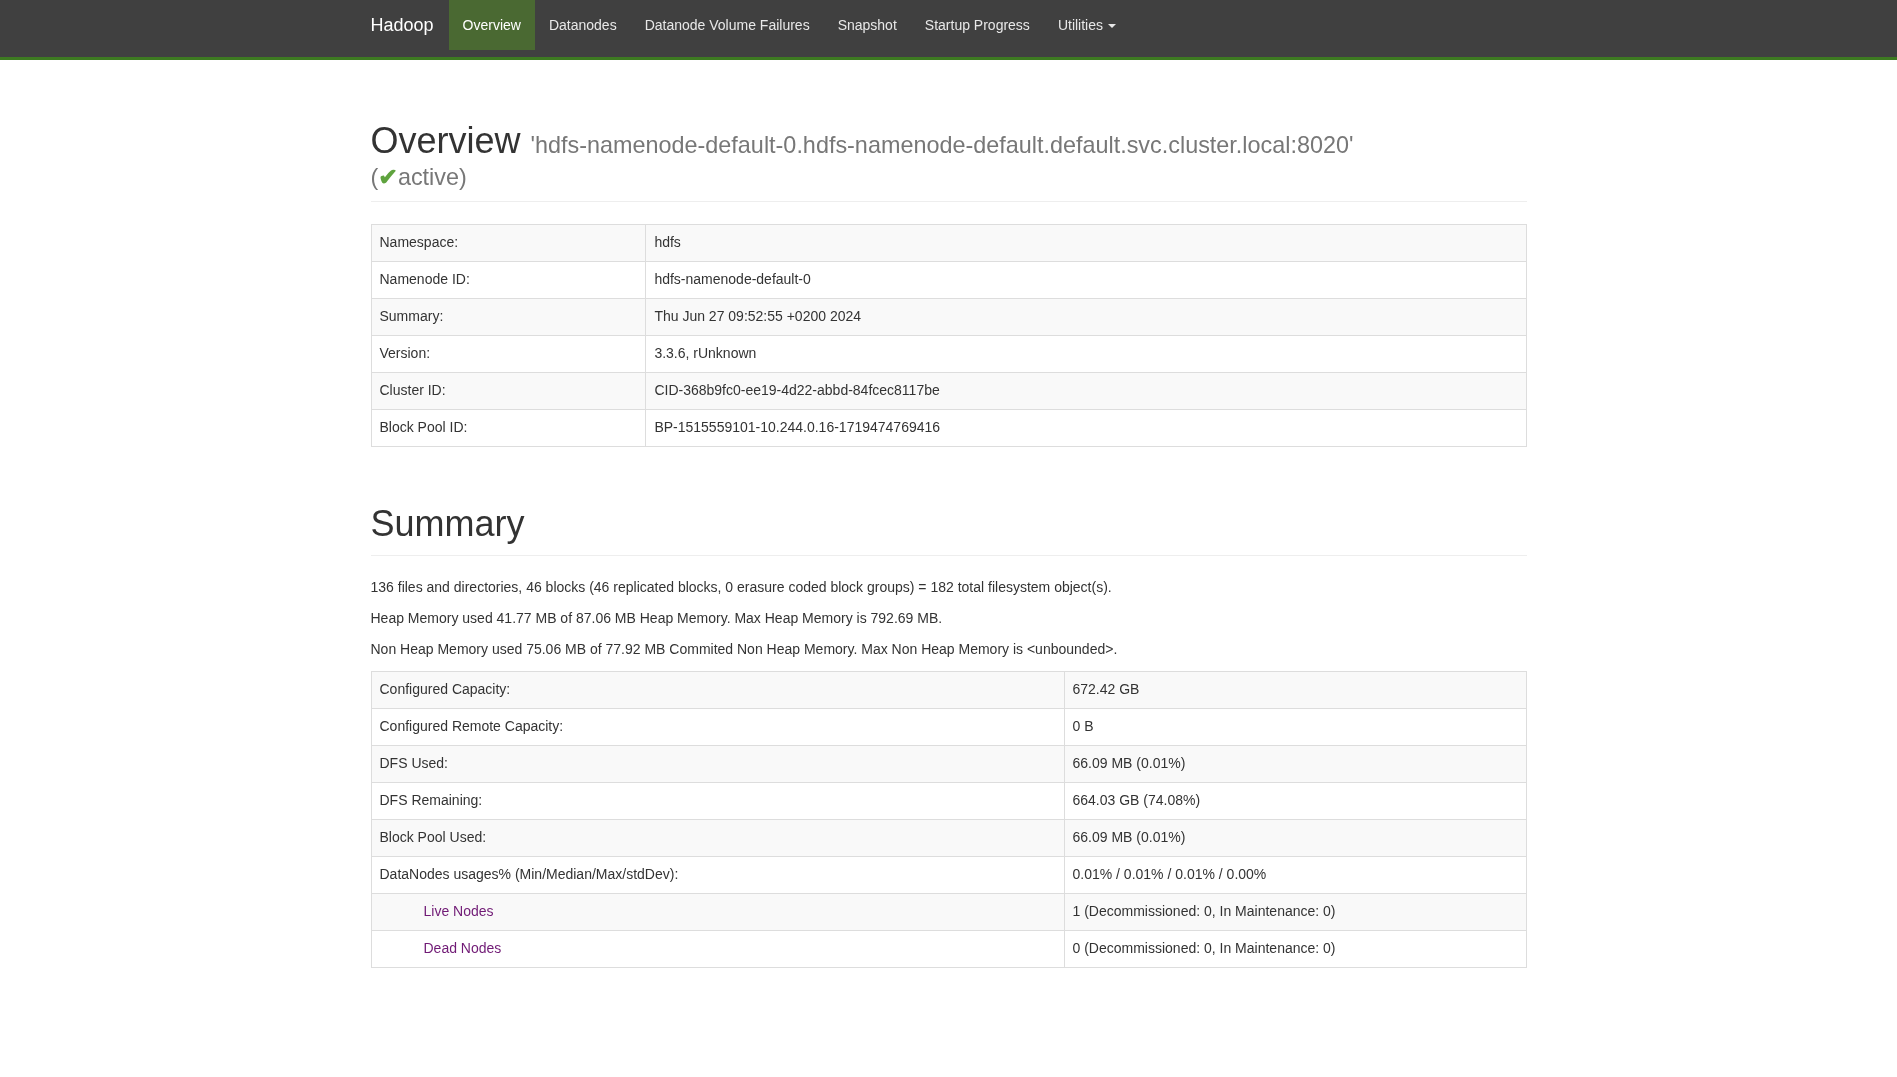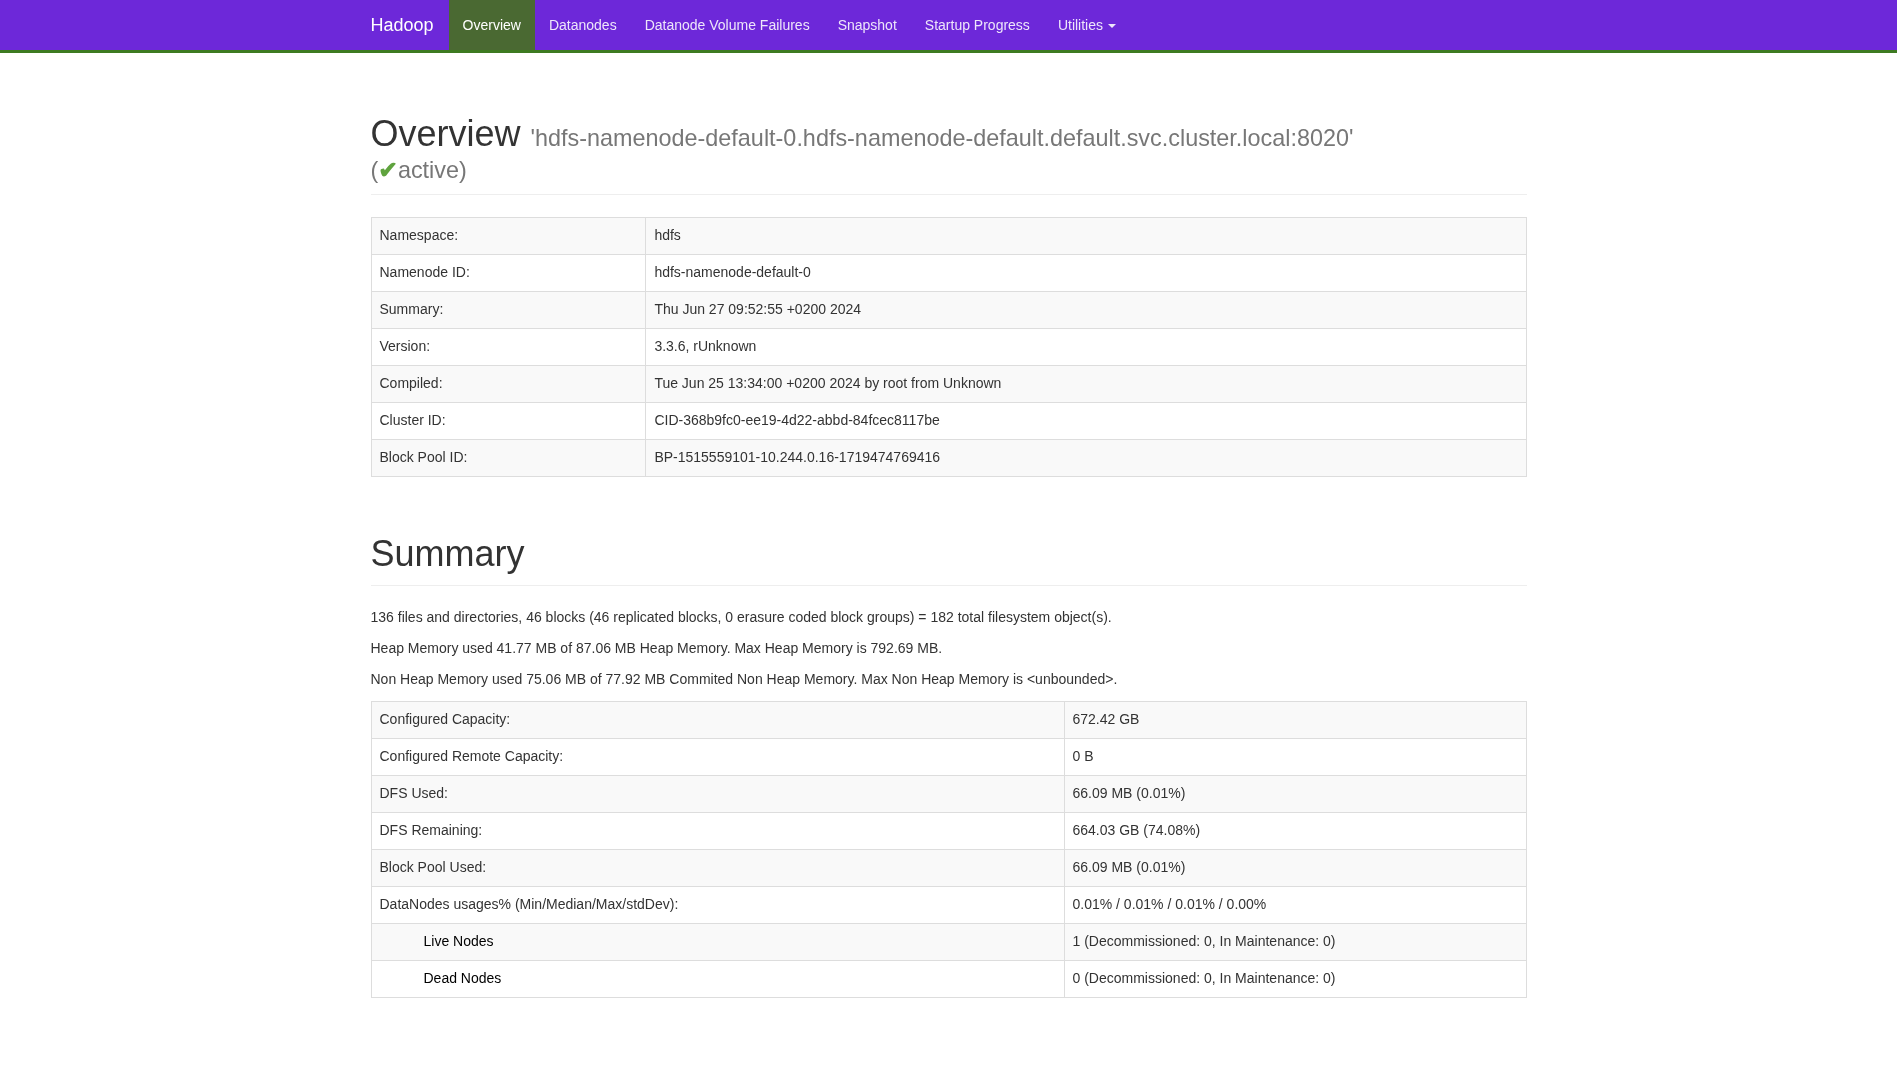--- a/index.html
+++ b/index.html
@@ -10,23 +10,23 @@
     background: #fff;
     font-family: "Liberation Sans", sans-serif;
     font-size: 14px;
     color: #333;
     line-height: 1.42857;
   }
   .container { width: 1186px; margin: 0 auto; padding: 0 15px; }
 
   
   .navbar {
-    background: #6d28d9;
+    background: #404040;
     border-bottom: 3px solid #3d7a21;
-    height: 53px;
+    height: 60px;
     width: 100%;
   }
   .navbar .container { display: flex; align-items: stretch; height: 50px; }
   .navbar-brand {
     display: block;
     padding: 14px 15px;
     margin-left: -15px;
     font-size: 18px;
     line-height: 22px;
     color: #ffffff;
@@ -87,21 +87,21 @@
     padding: 8px;
     text-align: left;
     vertical-align: top;
     border: 1px solid #ddd;
     line-height: 1.42857;
   }
   th { font-weight: normal; }
   tbody tr:nth-child(odd) { background: #f9f9f9; }
   .info-table th { width: 23.8%; }
   .summary-table th { width: 60%; }
-  a.cell-link { color: #000000; text-decoration: none; cursor: pointer; padding-left: 44px; }
+  a.cell-link { color: #701a75; text-decoration: none; cursor: pointer; padding-left: 44px; }
 
   
   .summary-paragraphs p { margin: 0 0 11px; }
 </style>
 </head>
 <body>
 
 <nav class="navbar">
   <div class="container">
     <a class="navbar-brand">Hadoop</a>
@@ -150,24 +150,20 @@
   </tr>
         <tr>
     <th>Summary:</th>
     <td>Thu Jun 27 09:52:55 +0200 2024</td>
   </tr>
         <tr>
     <th>Version:</th>
     <td>3.3.6, rUnknown</td>
   </tr>
         <tr>
-    <th>Compiled:</th>
-    <td>Tue Jun 25 13:34:00 +0200 2024 by root from Unknown</td>
-  </tr>
-        <tr>
     <th>Cluster ID:</th>
     <td>CID-368b9fc0-ee19-4d22-abbd-84fcec8117be</td>
   </tr>
         <tr>
     <th>Block Pool ID:</th>
     <td>BP-1515559101-10.244.0.16-1719474769416</td>
   </tr>
       </tbody>
   </table>
 

